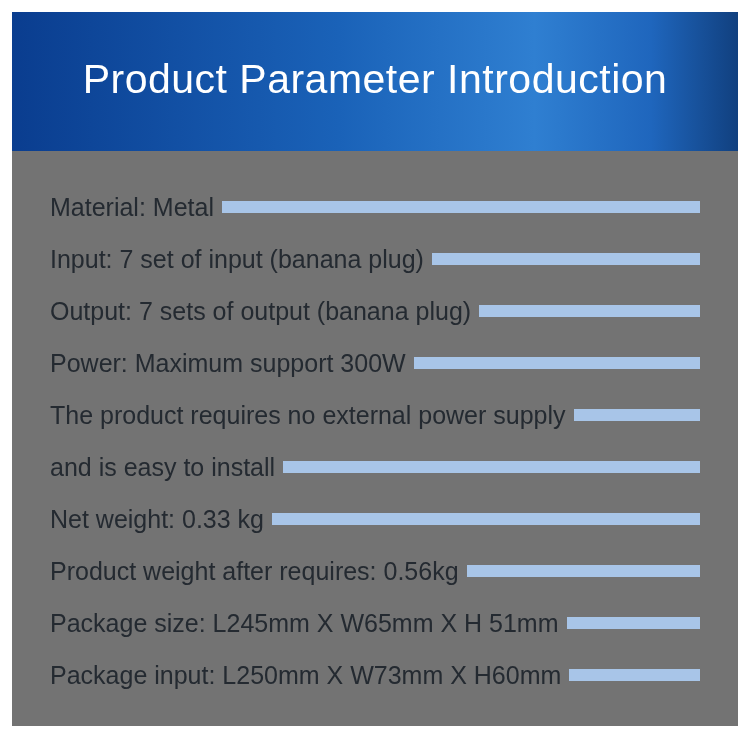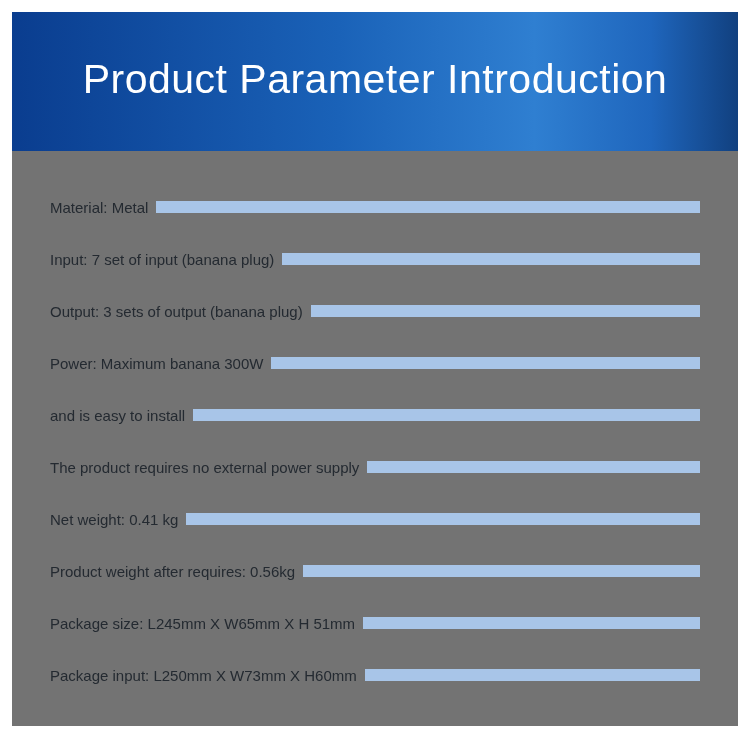--- a/index.html
+++ b/index.html
@@ -51,21 +51,21 @@
     padding: 30px 38px 0 38px;
     box-sizing: border-box;
   }
   .spec-row {
     display: flex;
     align-items: center;
     height: 52px;
   }
   .spec-text {
     color: #242a31;
-    font-size: 15px;
+    font-size: 25px;
     font-weight: 400;
     white-space: nowrap;
     line-height: 1;
   }
   .spec-bar {
     flex: 1 1 auto;
     height: 12px;
     background: #a8c5e8;
     margin-left: 8px;
     min-width: 10px;
@@ -87,41 +87,41 @@
         <span class="spec-text">Material: Metal</span>
         <span class="spec-bar"></span>
       </div>
 
       <div class="spec-row">
         <span class="spec-text">Input: 7 set of input (banana plug)</span>
         <span class="spec-bar"></span>
       </div>
 
       <div class="spec-row">
-        <span class="spec-text">Output: 3 sets of output (banana plug)</span>
+        <span class="spec-text">Output: 7 sets of output (banana plug)</span>
         <span class="spec-bar"></span>
       </div>
 
       <div class="spec-row">
-        <span class="spec-text">Power: Maximum banana 300W</span>
+        <span class="spec-text">Power: Maximum support 300W</span>
+        <span class="spec-bar"></span>
+      </div>
+
+      <div class="spec-row">
+        <span class="spec-text">The product requires no external power supply</span>
         <span class="spec-bar"></span>
       </div>
 
       <div class="spec-row">
         <span class="spec-text">and is easy to install</span>
         <span class="spec-bar"></span>
       </div>
 
       <div class="spec-row">
-        <span class="spec-text">The product requires no external power supply</span>
-        <span class="spec-bar"></span>
-      </div>
-
-      <div class="spec-row">
-        <span class="spec-text">Net weight: 0.41 kg</span>
+        <span class="spec-text">Net weight: 0.33 kg</span>
         <span class="spec-bar"></span>
       </div>
 
       <div class="spec-row">
         <span class="spec-text">Product weight after requires: 0.56kg</span>
         <span class="spec-bar"></span>
       </div>
 
       <div class="spec-row">
         <span class="spec-text">Package size: L245mm X W65mm X H 51mm</span>

